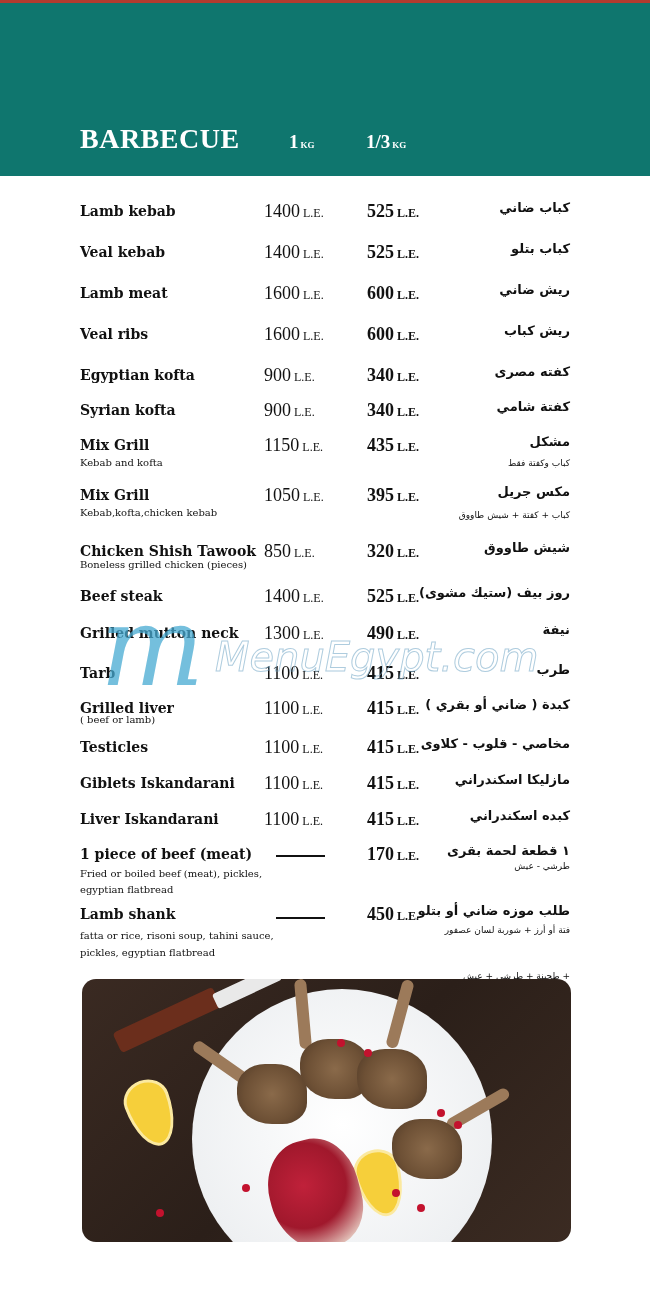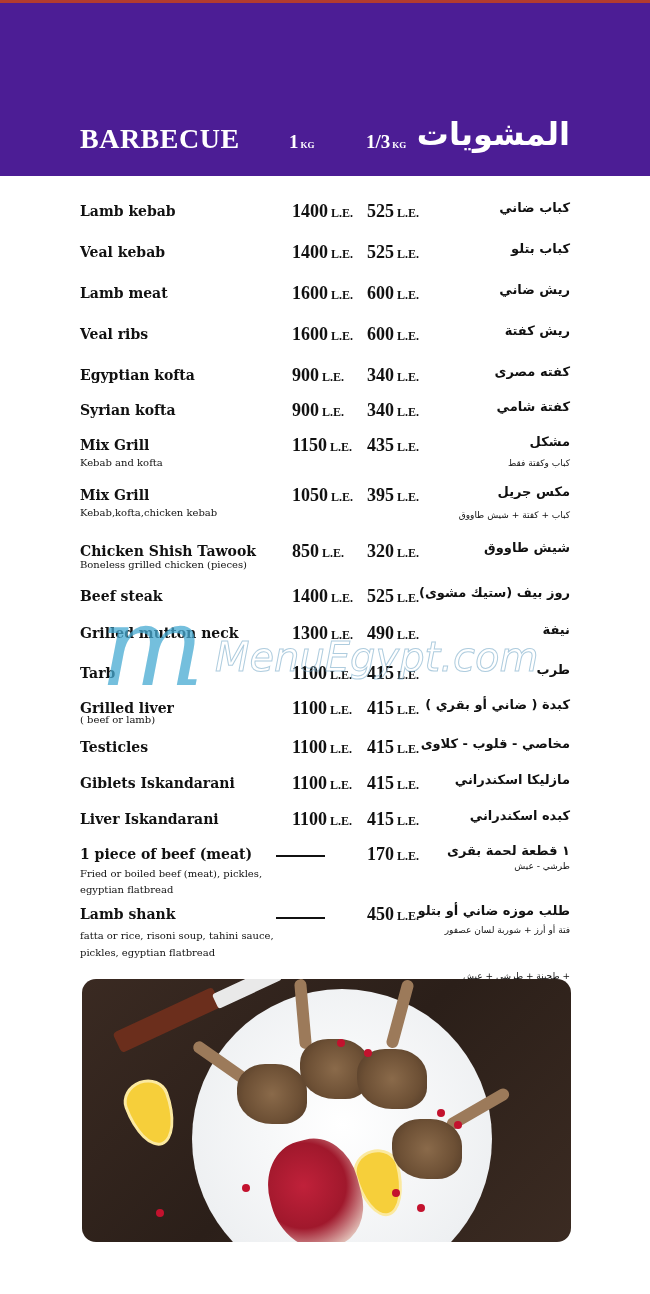--- a/index.html
+++ b/index.html
@@ -1,26 +1,26 @@
 <!DOCTYPE html>
 <html><head>
 <meta charset="utf-8">
 <style>
   html, body { margin:0; padding:0; }
   body { width:650px; height:1294px; background:#ffffff; position:relative; overflow:hidden; font-family:"DejaVu Serif", serif; color:#111; }
-  .header { position:absolute; left:0; top:0; width:650px; height:176px; background:#4c1d95; border-top:3px solid #b33b2f; box-sizing:border-box; }
+  .header { position:absolute; left:0; top:0; width:650px; height:176px; background:#0f766e; border-top:3px solid #b33b2f; box-sizing:border-box; }
   .h-title { position:absolute; left:80px; top:120px; font-family:"Liberation Serif", serif; font-weight:bold; font-size:28px; color:#fff; letter-spacing:0.5px; }
   .h-unit { position:absolute; top:128px; font-family:"Liberation Serif", serif; font-weight:bold; font-size:19px; color:#fff; }
   .h-unit small { font-size:9px; margin-left:2px; }
   .h-ar { position:absolute; right:80px; top:112px; font-family:"DejaVu Sans", sans-serif; font-weight:bold; font-size:32px; color:#fff; direction:rtl; }
 
   .row { position:absolute; left:0; width:650px; }
   .en { position:absolute; left:80px; top:0; font-family:"DejaVu Serif", serif; font-weight:bold; font-size:14px; white-space:nowrap; }
   .en-sub { position:absolute; left:80px; font-family:"DejaVu Serif", serif; font-size:10px; white-space:nowrap; line-height:16px; }
-  .p1 { position:absolute; left:292px; top:-2px; font-family:"Liberation Serif", serif; font-weight:bold; font-size:18px; white-space:nowrap; }
+  .p1 { position:absolute; left:264px; top:-2px; font-family:"Liberation Serif", serif; font-weight:normal; font-size:18px; white-space:nowrap; }
   .p2 { position:absolute; left:367px; top:-2px; font-family:"Liberation Serif", serif; font-weight:bold; font-size:18px; white-space:nowrap;text-align:right; }
   .p1 small, .p2 small { font-size:12px; margin-left:3px; }
   .dash { position:absolute; left:276px; top:9px; width:49px; height:2px; background:#111; }
   .ar { position:absolute; right:80px; top:-3px; font-family:"DejaVu Sans", sans-serif; font-weight:bold; font-size:13px; direction:rtl; white-space:nowrap; }
   .ar-sub { position:absolute; right:80px; font-family:"DejaVu Sans", sans-serif; font-size:9px; direction:rtl; white-space:nowrap; line-height:16px; }
 
   .watermark { position:absolute; left:100px; top:592px; width:450px; height:120px; pointer-events:none; }
   .wm-m { position:absolute; left:0; top:0; font-family:"DejaVu Serif", serif; font-size:110px; line-height:110px; color:rgba(70,170,210,0.75); font-style:italic; }
   .wm-text { position:absolute; left:115px; top:42px; font-family:"DejaVu Sans", sans-serif; font-size:40px; color:rgba(255,255,255,0); -webkit-text-stroke:1px rgba(120,170,200,0.6); font-style:italic; }
 
@@ -34,21 +34,20 @@
   .pom { position:absolute; left:188px; top:160px; width:90px; height:110px; background:radial-gradient(circle at 40% 40%,#c0213a 0%,#a0182c 50%,#e8cfc4 85%); border-radius:45% 45% 40% 50%; transform:rotate(-15deg); }
   .seed { position:absolute; width:8px; height:8px; border-radius:50%; background:#c3122e; }
 </style>
 </head>
 <body>
 
 <div class="header">
   <div class="h-title">BARBECUE</div>
   <div class="h-unit" style="left:289px;"><span>1</span><small>KG</small></div>
   <div class="h-unit" style="left:366px;"><span>1/3</span><small>KG</small></div>
-  <div class="h-ar">المشويات</div>
 </div>
 
 <div class="row" style="top:203px;">
   <div class="en">Lamb kebab</div>
   <div class="p1"><span>1400</span><small>L.E.</small></div>
   <div class="p2"><span>525</span><small>L.E.</small></div>
   <div class="ar">كباب ضاني</div>
 </div>
 
 <div class="row" style="top:244px;">
@@ -62,21 +61,21 @@
   <div class="en">Lamb meat</div>
   <div class="p1"><span>1600</span><small>L.E.</small></div>
   <div class="p2"><span>600</span><small>L.E.</small></div>
   <div class="ar">ريش ضاني</div>
 </div>
 
 <div class="row" style="top:326px;">
   <div class="en">Veal ribs</div>
   <div class="p1"><span>1600</span><small>L.E.</small></div>
   <div class="p2"><span>600</span><small>L.E.</small></div>
-  <div class="ar">ريش كفتة</div>
+  <div class="ar">ريش كباب</div>
 </div>
 
 <div class="row" style="top:367px;">
   <div class="en">Egyptian kofta</div>
   <div class="p1"><span>900</span><small>L.E.</small></div>
   <div class="p2"><span>340</span><small>L.E.</small></div>
   <div class="ar">كفته مصرى</div>
 </div>
 
 <div class="row" style="top:402px;">

